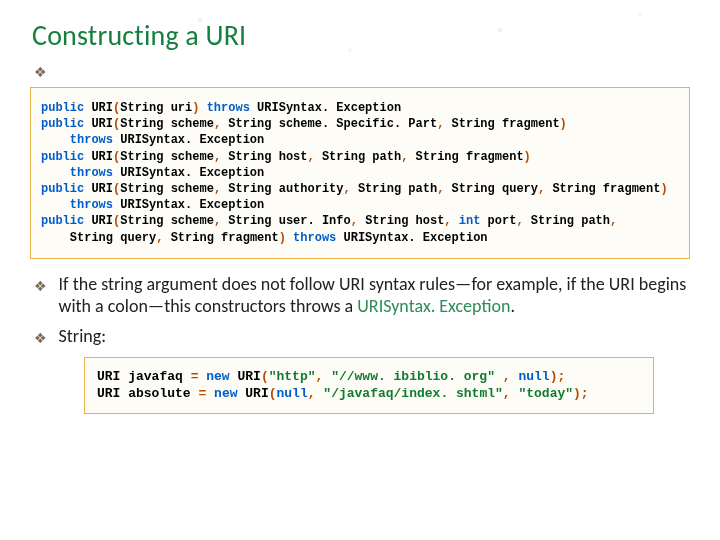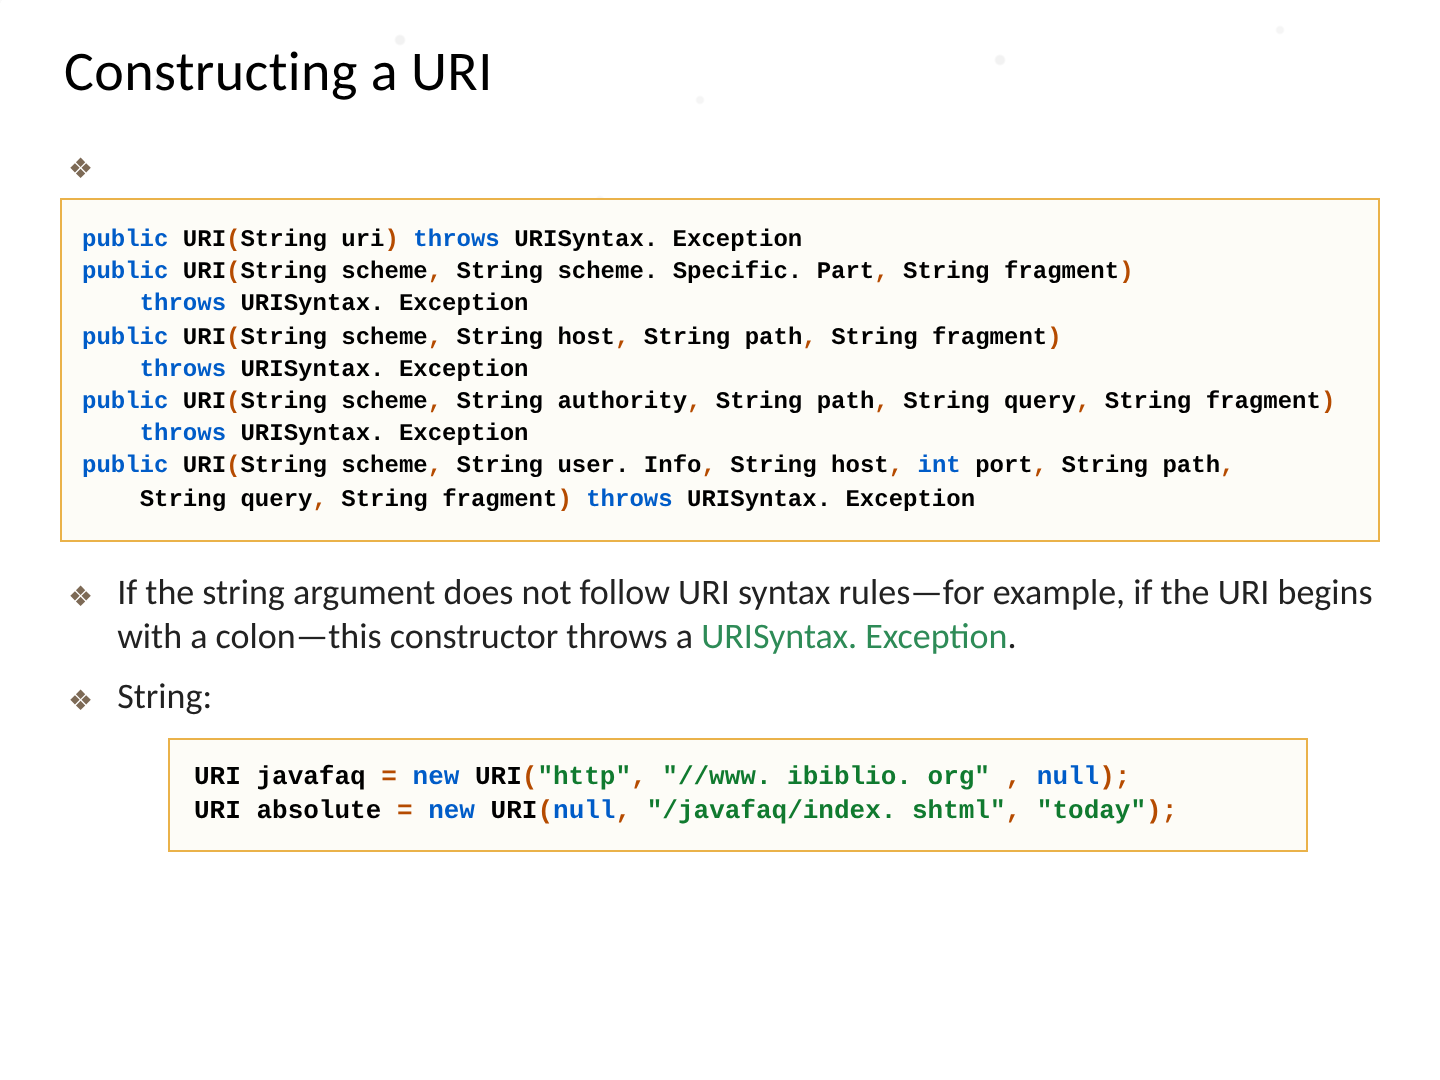--- a/index.html
+++ b/index.html
@@ -32,22 +32,22 @@
     position: relative;
     z-index: 1;
     padding: 18px 26px 0 26px;
     box-sizing: border-box;
     width: 100%;
     height: 100%;
   }
   h1.title {
     font-size: 28px;
     font-weight: 400;
-    color: #000000;
-    margin: 0 0 24px 6px;
+    color: #15803d;
+    margin: 0 0 12px 6px;
     letter-spacing: 0.2px;
   }
   .bullet-row {
     display: flex;
     align-items: baseline;
     margin: 6px 0 8px 8px;
     gap: 12px;
   }
   .diamond {
     color: #7d6a56;
@@ -105,21 +105,21 @@
 <span class="kw">public</span> <span class="typ">URI</span><span class="pun">(</span><span class="typ">String</span> <span class="id">scheme</span><span class="pun">,</span> <span class="typ">String</span> <span class="id">host</span><span class="pun">,</span> <span class="typ">String</span> <span class="id">path</span><span class="pun">,</span> <span class="typ">String</span> <span class="id">fragment</span><span class="pun">)</span>
     <span class="kw">throws</span> <span class="exc">URISyntax. Exception</span>
 <span class="kw">public</span> <span class="typ">URI</span><span class="pun">(</span><span class="typ">String</span> <span class="id">scheme</span><span class="pun">,</span> <span class="typ">String</span> <span class="id">authority</span><span class="pun">,</span> <span class="typ">String</span> <span class="id">path</span><span class="pun">,</span> <span class="typ">String</span> <span class="id">query</span><span class="pun">,</span> <span class="typ">String</span> <span class="id">fragment</span><span class="pun">)</span>
     <span class="kw">throws</span> <span class="exc">URISyntax. Exception</span>
 <span class="kw">public</span> <span class="typ">URI</span><span class="pun">(</span><span class="typ">String</span> <span class="id">scheme</span><span class="pun">,</span> <span class="typ">String</span> <span class="id">user. Info</span><span class="pun">,</span> <span class="typ">String</span> <span class="id">host</span><span class="pun">,</span> <span class="kw">int</span> <span class="id">port</span><span class="pun">,</span> <span class="typ">String</span> <span class="id">path</span><span class="pun">,</span>
     <span class="typ">String</span> <span class="id">query</span><span class="pun">,</span> <span class="typ">String</span> <span class="id">fragment</span><span class="pun">)</span> <span class="kw">throws</span> <span class="exc">URISyntax. Exception</span></div>
 
   <div class="bullet-row">
     <span class="diamond">❖</span>
     <span class="bullet-text">
-      <span>If the string argument does not follow URI syntax rules—for example, if the URI begins with a colon—this constructor throws a </span><span class="green">URISyntax. Exception</span><span>.</span>
+      <span>If the string argument does not follow URI syntax rules—for example, if the URI begins with a colon—this constructors throws a </span><span class="green">URISyntax. Exception</span><span>.</span>
     </span>
   </div>
 
   <div class="bullet-row">
     <span class="diamond">❖</span>
     <span class="bullet-text">String:</span>
   </div>
 
   <div class="codebox small" id="code2"><span class="typ">URI</span> <span class="id">javafaq</span> <span class="pun">=</span> <span class="kw">new</span> <span class="typ">URI</span><span class="pun">(</span><span class="str">"http"</span><span class="pun">,</span> <span class="str">"//www. ibiblio. org"</span> <span class="pun">,</span> <span class="kw">null</span><span class="pun">);</span>
 <span class="typ">URI</span> <span class="id">absolute</span> <span class="pun">=</span> <span class="kw">new</span> <span class="typ">URI</span><span class="pun">(</span><span class="kw">null</span><span class="pun">,</span> <span class="str">"/javafaq/index. shtml"</span><span class="pun">,</span> <span class="str">"today"</span><span class="pun">);</span></div>

